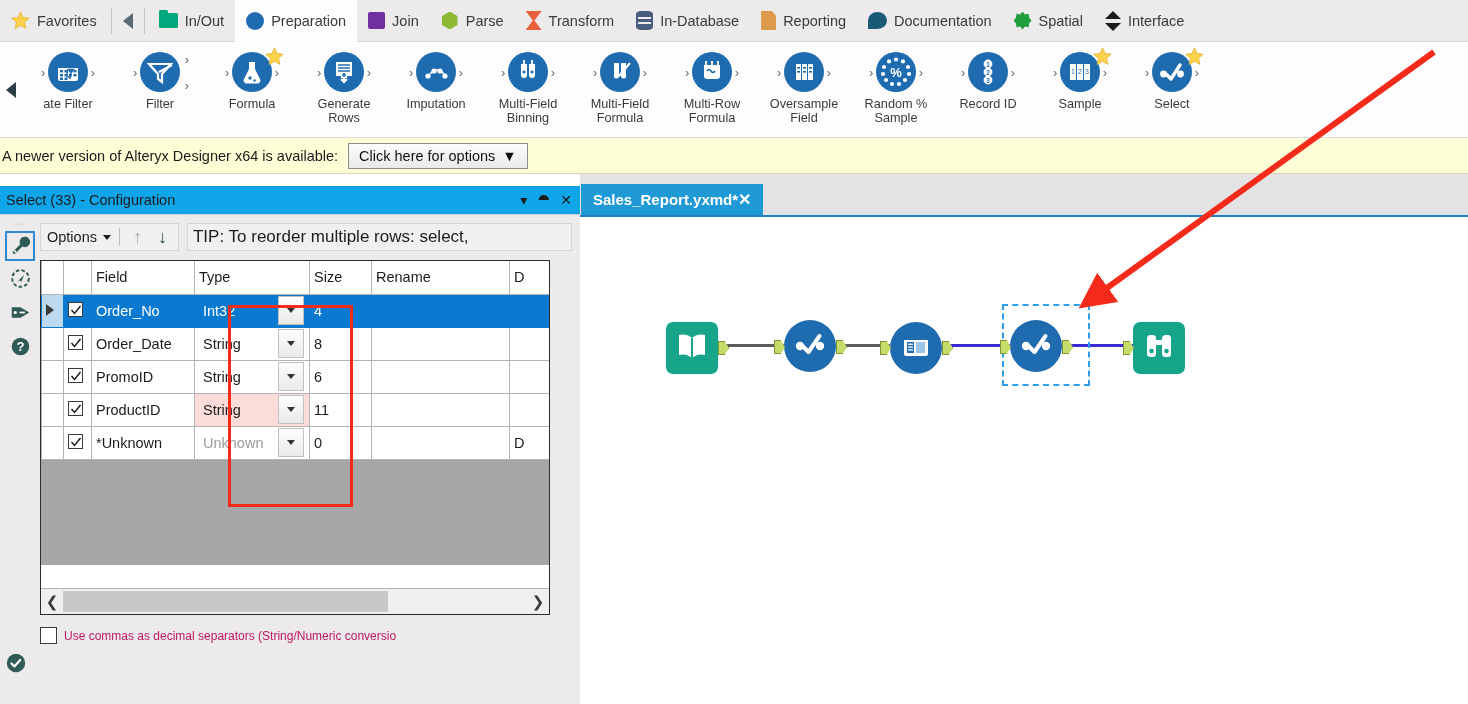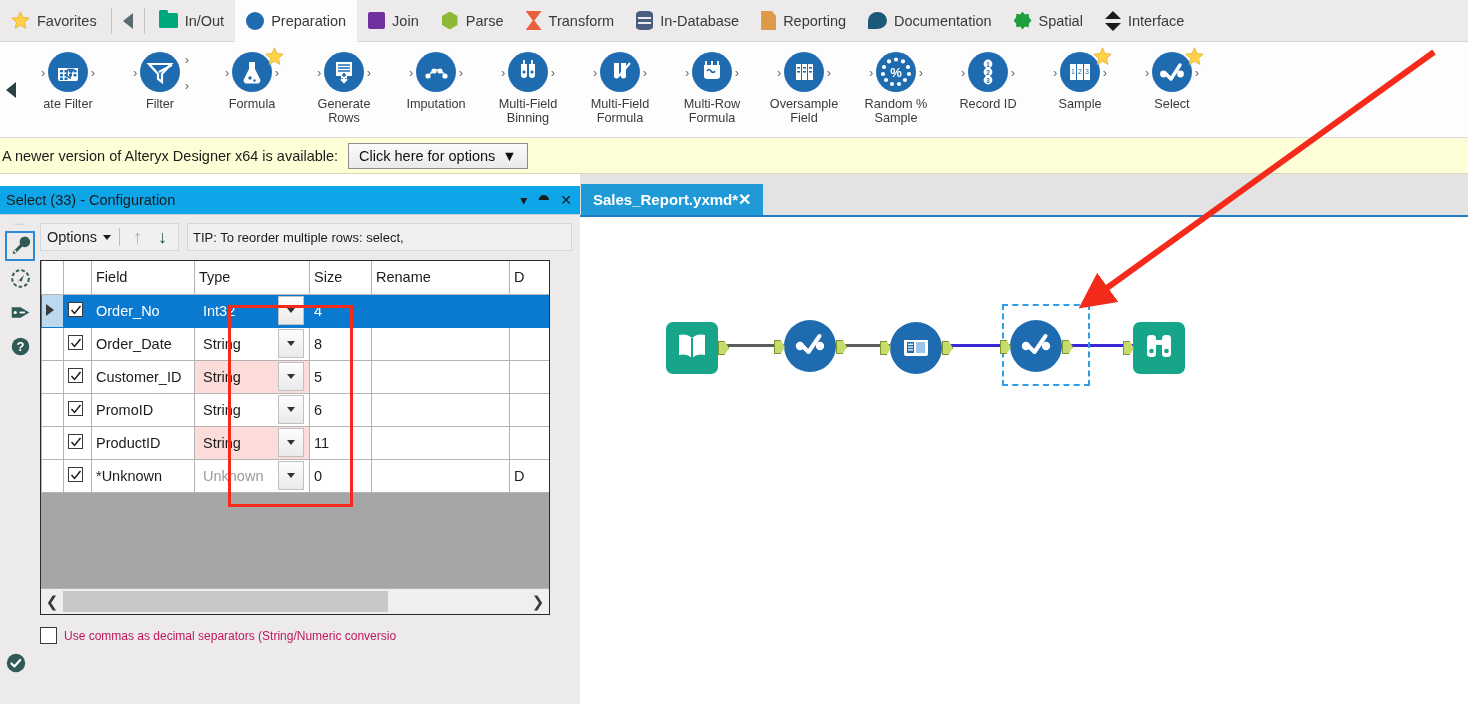--- a/index.html
+++ b/index.html
@@ -102,21 +102,21 @@
   .cfg-main { flex:1; background:#eceaea; padding:6px 8px 0 0; position:relative; }
 
   .opt-bar { display:flex; align-items:center; height:32px; margin-bottom:7px; }
   .opt-box { display:flex; align-items:center; background:#f0f0f0; border:1px solid #d6d6d6; height:28px; padding:0 6px; gap:6px; }
   .opt-label { font-size:14.5px; color:#1b1b1b; cursor:pointer; }
   .caret-dn { width:0;height:0;border-left:4px solid transparent;border-right:4px solid transparent;border-top:5px solid #1b1b1b; }
   .vsep { width:1px; height:18px; background:#bdbdbd; margin:0 2px; }
   .arr-btn { font-size:18px; line-height:1; padding:0 5px; cursor:pointer; }
   .arr-up { color:#a8a8a8; }
   .arr-dn { color:#2f4f4f; }
-  .tip { font-size:13px; color:#1b1b1b; background:#f0f0f0; border:1px solid #d6d6d6; height:28px; display:flex; align-items:center; padding:0 5px; margin-left:8px; flex:1; white-space:nowrap; overflow:hidden; }
+  .tip { font-size:17px; color:#1b1b1b; background:#f0f0f0; border:1px solid #d6d6d6; height:28px; display:flex; align-items:center; padding:0 5px; margin-left:8px; flex:1; white-space:nowrap; overflow:hidden; }
 
   .grid-wrap { border:1px solid #2b2b2b; background:#fff; width:510px; height:355px; position:relative; overflow:hidden; }
   table.grid { border-collapse:collapse; width:530px; table-layout:fixed; }
   table.grid th, table.grid td {
     border:1px solid #b4b4b4; font-size:14.5px; color:#1b1b1b;
     height:33px; padding:0 4px; text-align:left; font-weight:normal; overflow:hidden; white-space:nowrap;
   }
   col.c-ind { width:22px; } col.c-chk { width:28px; } col.c-field { width:103px; }
   col.c-type { width:115px; } col.c-size { width:62px; } col.c-ren { width:138px; } col.c-desc { width:62px; }
   table.grid th { background:#fff; border-top:none; }
@@ -630,40 +630,20 @@
                   <span class="type-dd">
                       <span class="caret-dn"></span>
                     </span>
                 </div>
               </td>
               <td>8</td>
               <td></td>
               <td></td>
             </tr>
 
-            <tr>
-              <td class="ind"></td>
-              <td><span class="cbx">
-                    <svg width="12" height="12" viewBox="0 0 12 12">
-                      <path d="M1.5 6 l3 3.4 6 -7.4" stroke="#1b1b1b" stroke-width="1.5" fill="none"></path>
-                    </svg>
-                  </span></td>
-              <td>Customer_ID</td>
-              <td class="type pink">
-                <div class="type-inner">
-                  <span class="type-txt">String</span>
-                  <span class="type-dd">
-                      <span class="caret-dn"></span>
-                    </span>
-                </div>
-              </td>
-              <td>5</td>
-              <td></td>
-              <td></td>
-            </tr>
 
             <tr>
               <td class="ind"></td>
               <td><span class="cbx">
                     <svg width="12" height="12" viewBox="0 0 12 12">
                       <path d="M1.5 6 l3 3.4 6 -7.4" stroke="#1b1b1b" stroke-width="1.5" fill="none"></path>
                     </svg>
                   </span></td>
               <td>PromoID</td>
               <td class="type">

